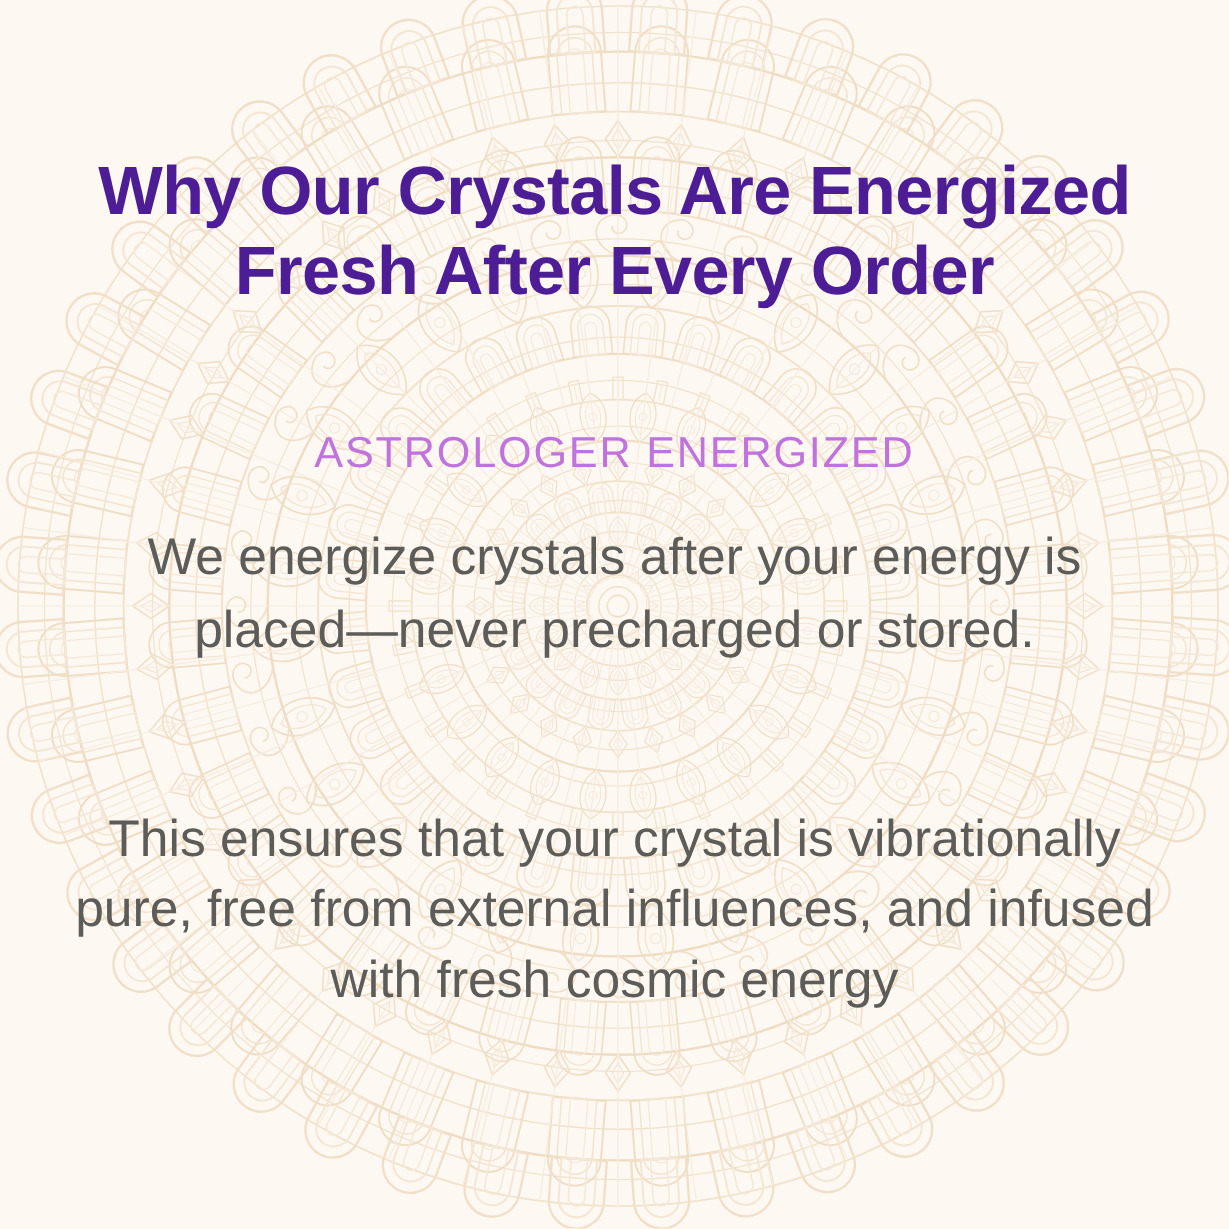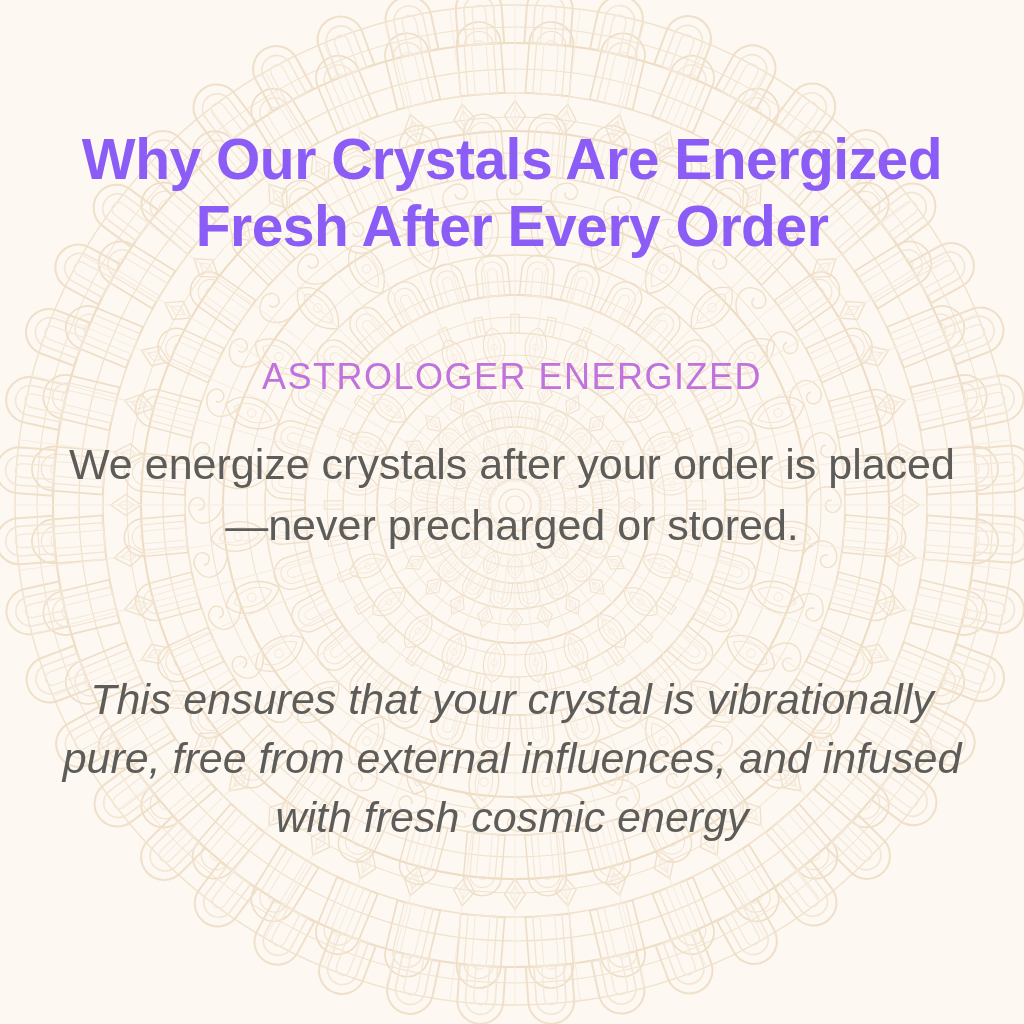--- a/index.html
+++ b/index.html
@@ -57,21 +57,21 @@
     position: absolute;
     left: 70px;
     right: 70px;
     top: 126px;
     text-align: center;
     font-family: "Liberation Sans", sans-serif;
     font-weight: 700;
     font-size: 57px;
     line-height: 67px;
     letter-spacing: -0.5px;
-    color: #8b5cf6;
+    color: #4c1d95;
   }
 
   .subheadline {
     margin: 0;
     padding: 0;
     position: absolute;
     left: 60px;
     right: 60px;
     top: 348px;
     text-align: center;
@@ -98,21 +98,20 @@
   #para-1 {
     top: 434px;
     font-size: 43px;
     line-height: 61px;
   }
 
   #para-2 {
     top: 670px;
     font-size: 43px;
     line-height: 59px;
-    font-style: italic;
   }
 </style>
 </head>
 <body>
 
 <div id="poster">
 
   <div id="mandala-layer">
     <svg viewBox="0 0 1024 1024" xmlns="http://www.w3.org/2000/svg" aria-hidden="true">
       <defs>
@@ -660,18 +659,18 @@
       </g>
     </svg>
   </div>
 
   <div id="content">
 
     <h1 class="headline">Why Our Crystals Are Energized Fresh After Every Order</h1>
 
     <h2 class="subheadline">ASTROLOGER ENERGIZED</h2>
 
-    <p id="para-1" class="bodytext">We energize crystals after your order is placed—never precharged or stored.</p>
+    <p id="para-1" class="bodytext">We energize crystals after your energy is placed—never precharged or stored.</p>
 
     <p id="para-2" class="bodytext">This ensures that your crystal is vibrationally pure, free from external influences, and infused with fresh cosmic energy</p>
 
   </div>
 </div>
 
 </body></html>

